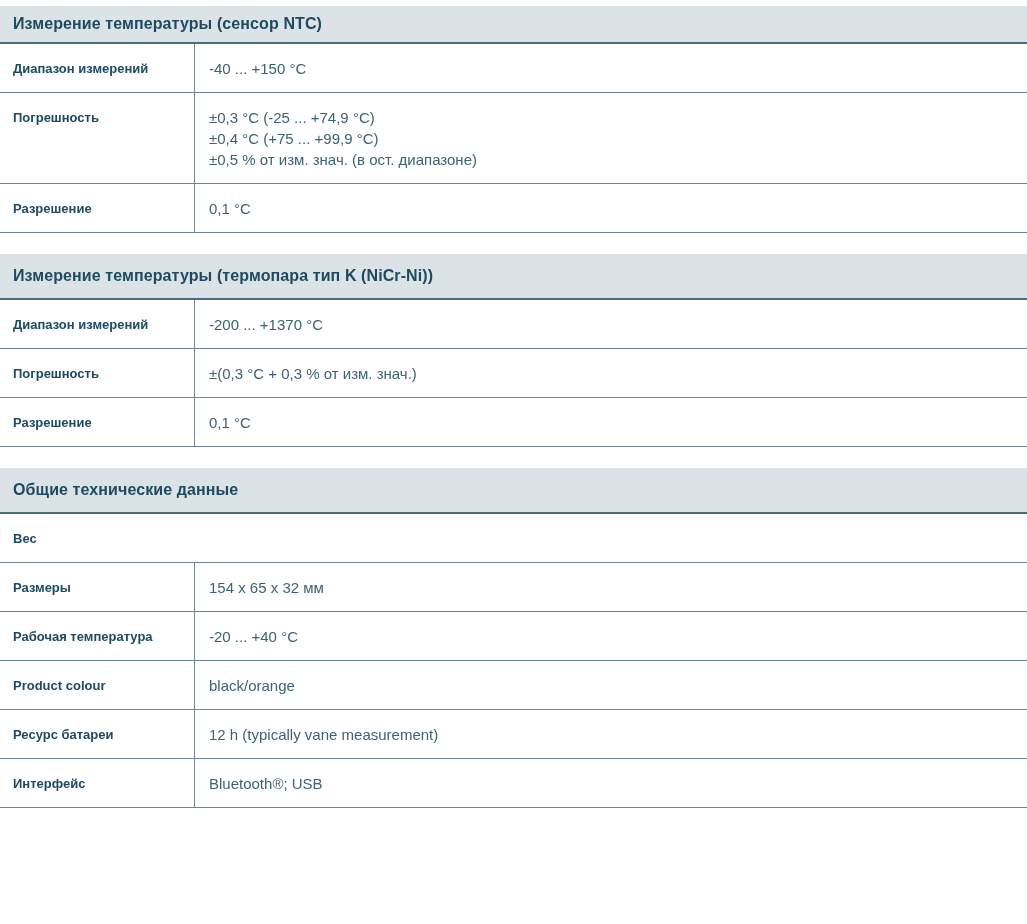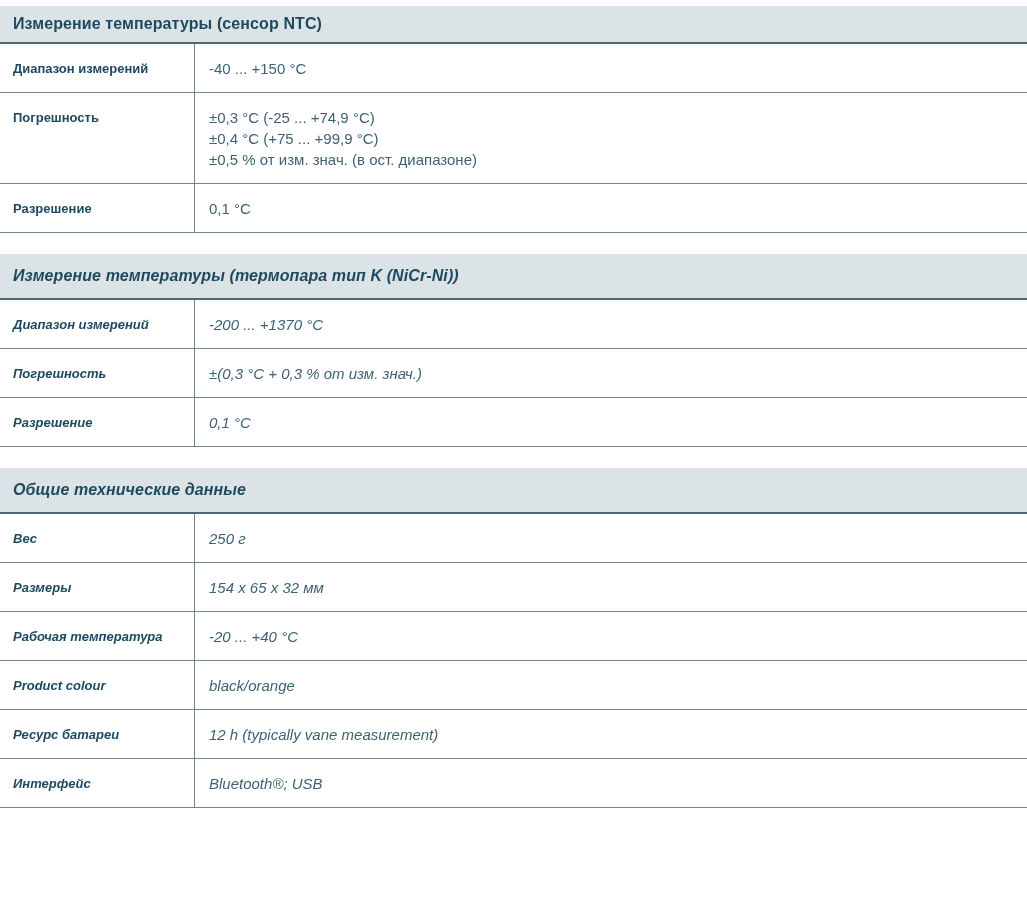--- a/index.html
+++ b/index.html
@@ -10,21 +10,21 @@
     height: 924px;
     overflow: hidden;
     font-family: "Liberation Sans", sans-serif;
   }
   .wrap {
     width: 1027px;
     padding-top: 6px;
     box-sizing: border-box;
   }
   .section { width: 100%; }
-  .section + .section { margin-top: 21px; font-style: italic; }
+  .section + .section { margin-top: 21px; }
 
   .band {
     background: #dce3e6;
     border-bottom: 2px solid #4c6b7a;
     height: 44px;
     display: flex;
     align-items: center;
     padding-left: 13px;
     box-sizing: content-box;
   }
@@ -122,23 +122,20 @@
       </div>
     </div>
   </div>
 
   <div class="section">
     <div class="band">
       <span class="band-title">Общие технические данные</span>
     </div>
     <div class="row">
       <div class="cell-label">Вес</div>
-      <div class="cell-value">
-        <div class="value-line">250 г</div>
-      </div>
     </div>
     <div class="row">
       <div class="cell-label">Размеры</div>
       <div class="cell-value">
         <div class="value-line">154 x 65 x 32 мм</div>
       </div>
     </div>
     <div class="row">
       <div class="cell-label">Рабочая температура</div>
       <div class="cell-value">

